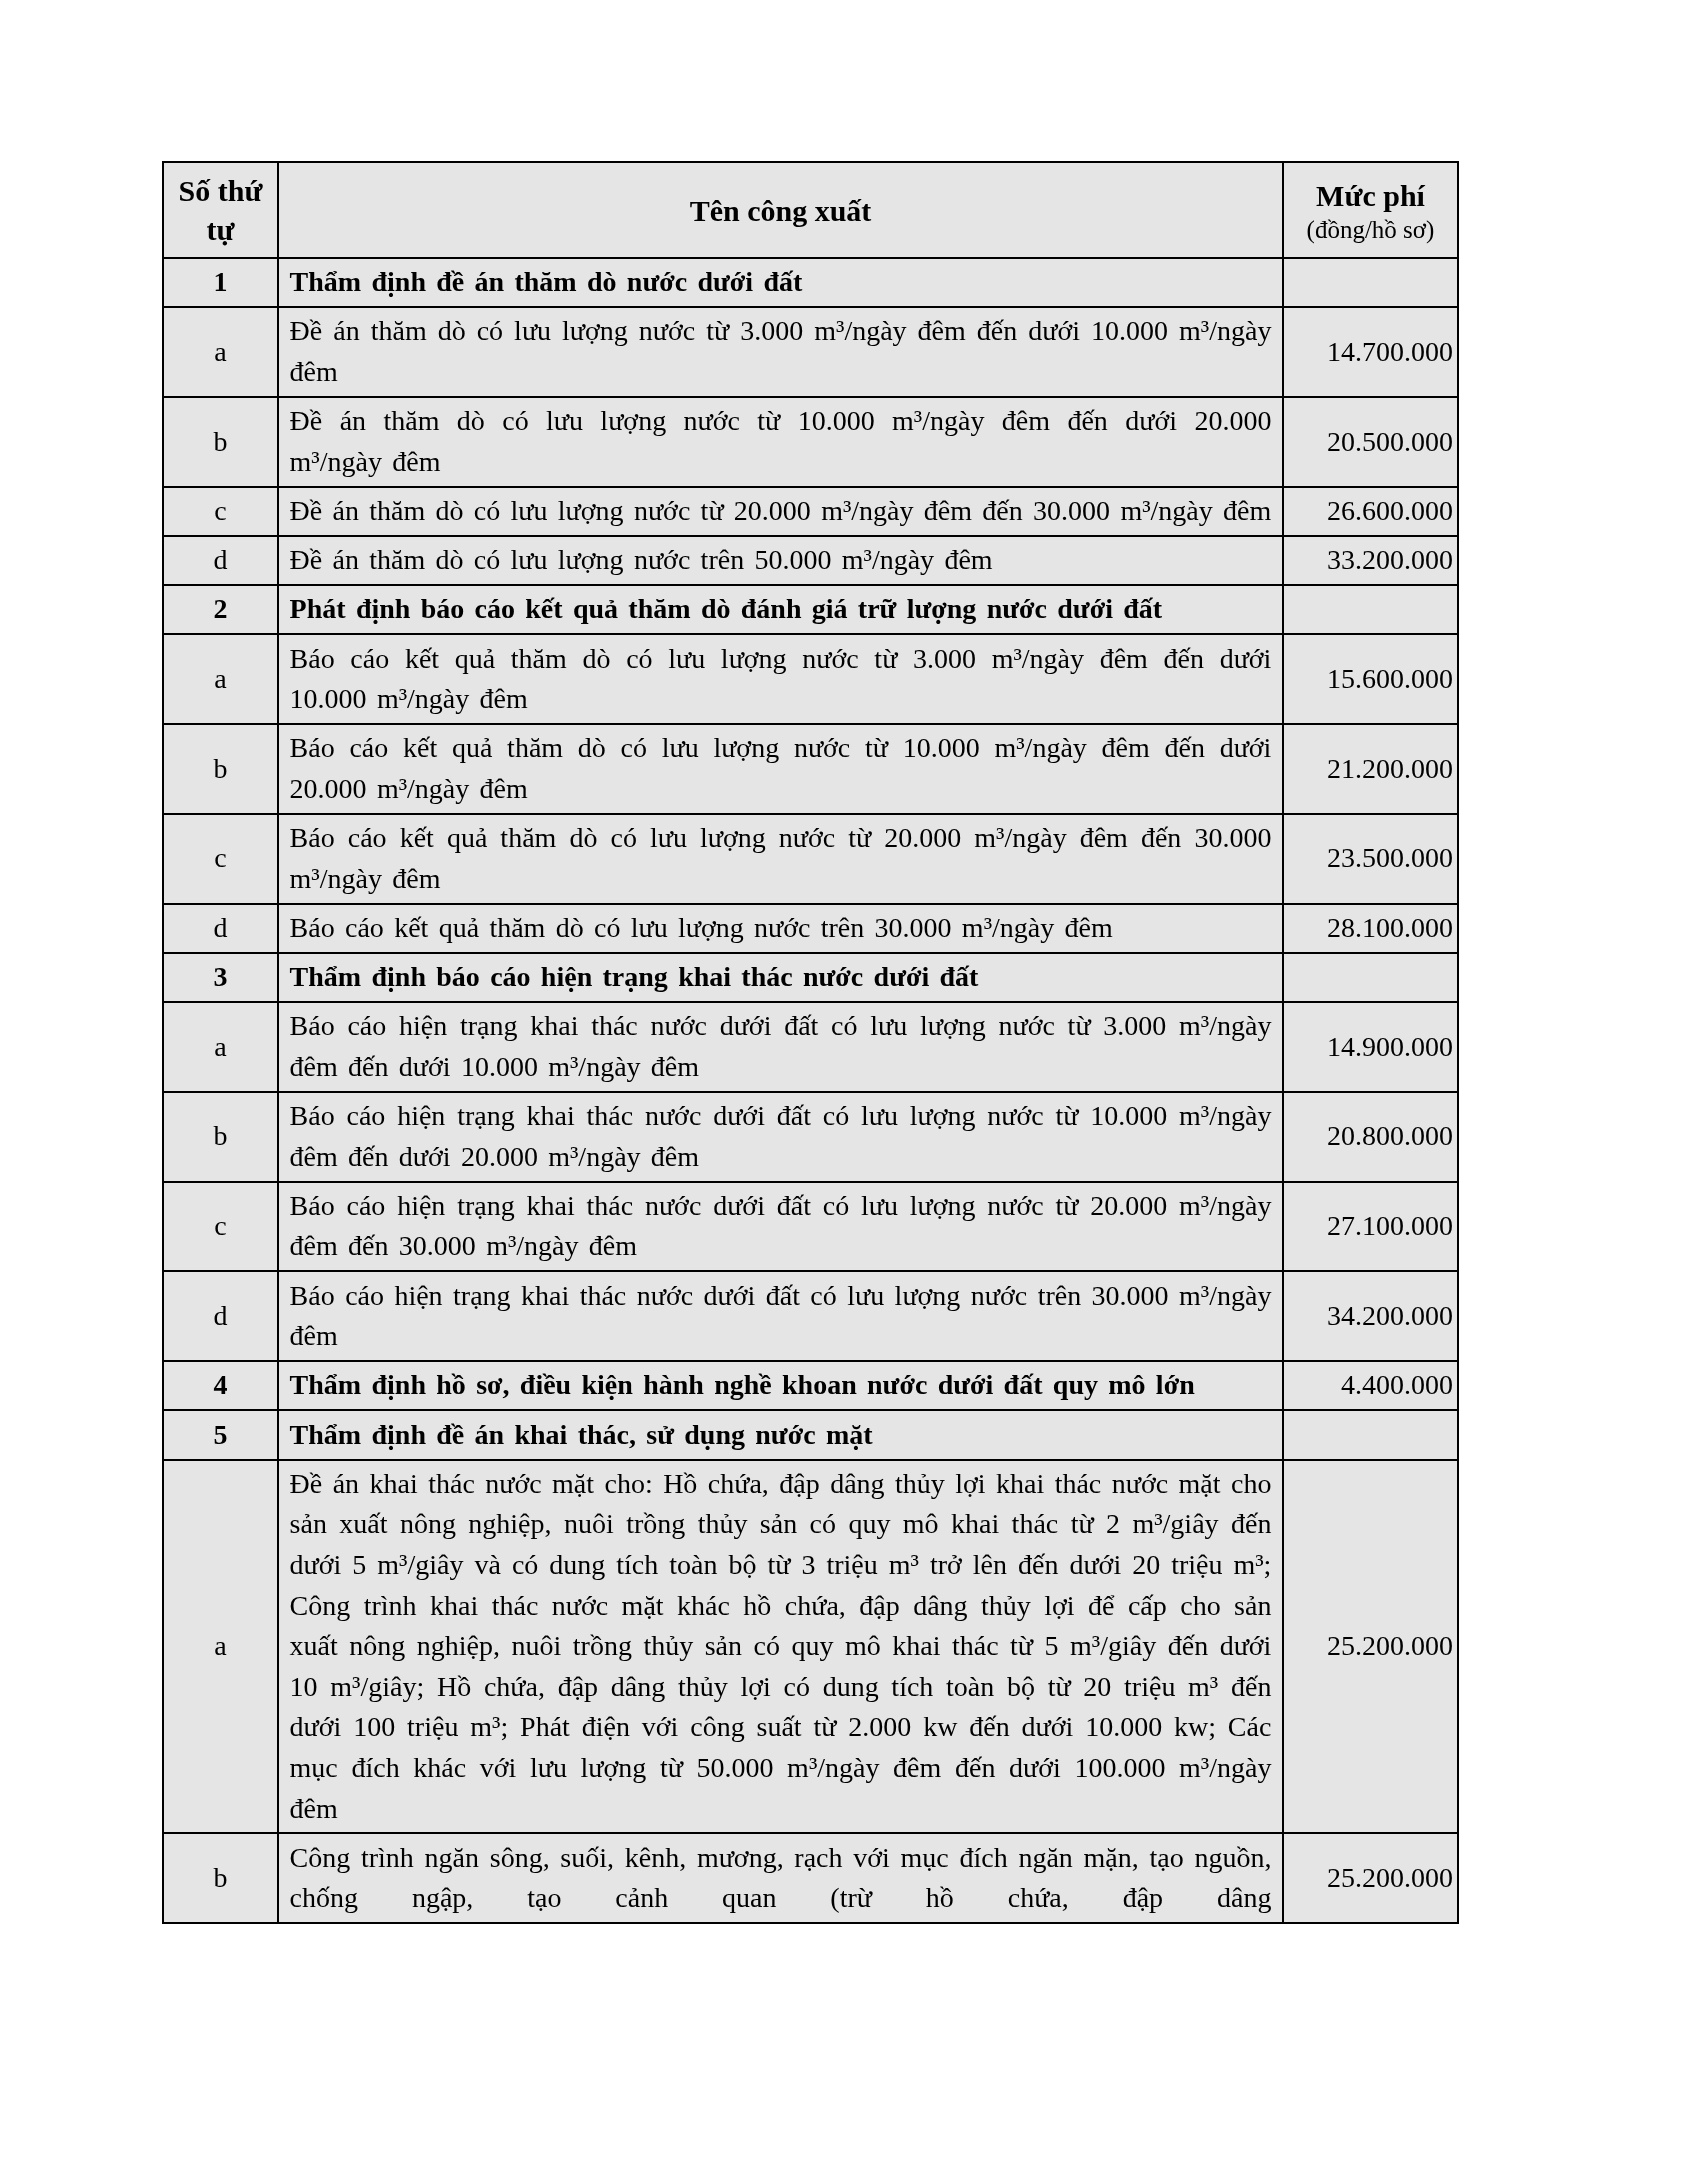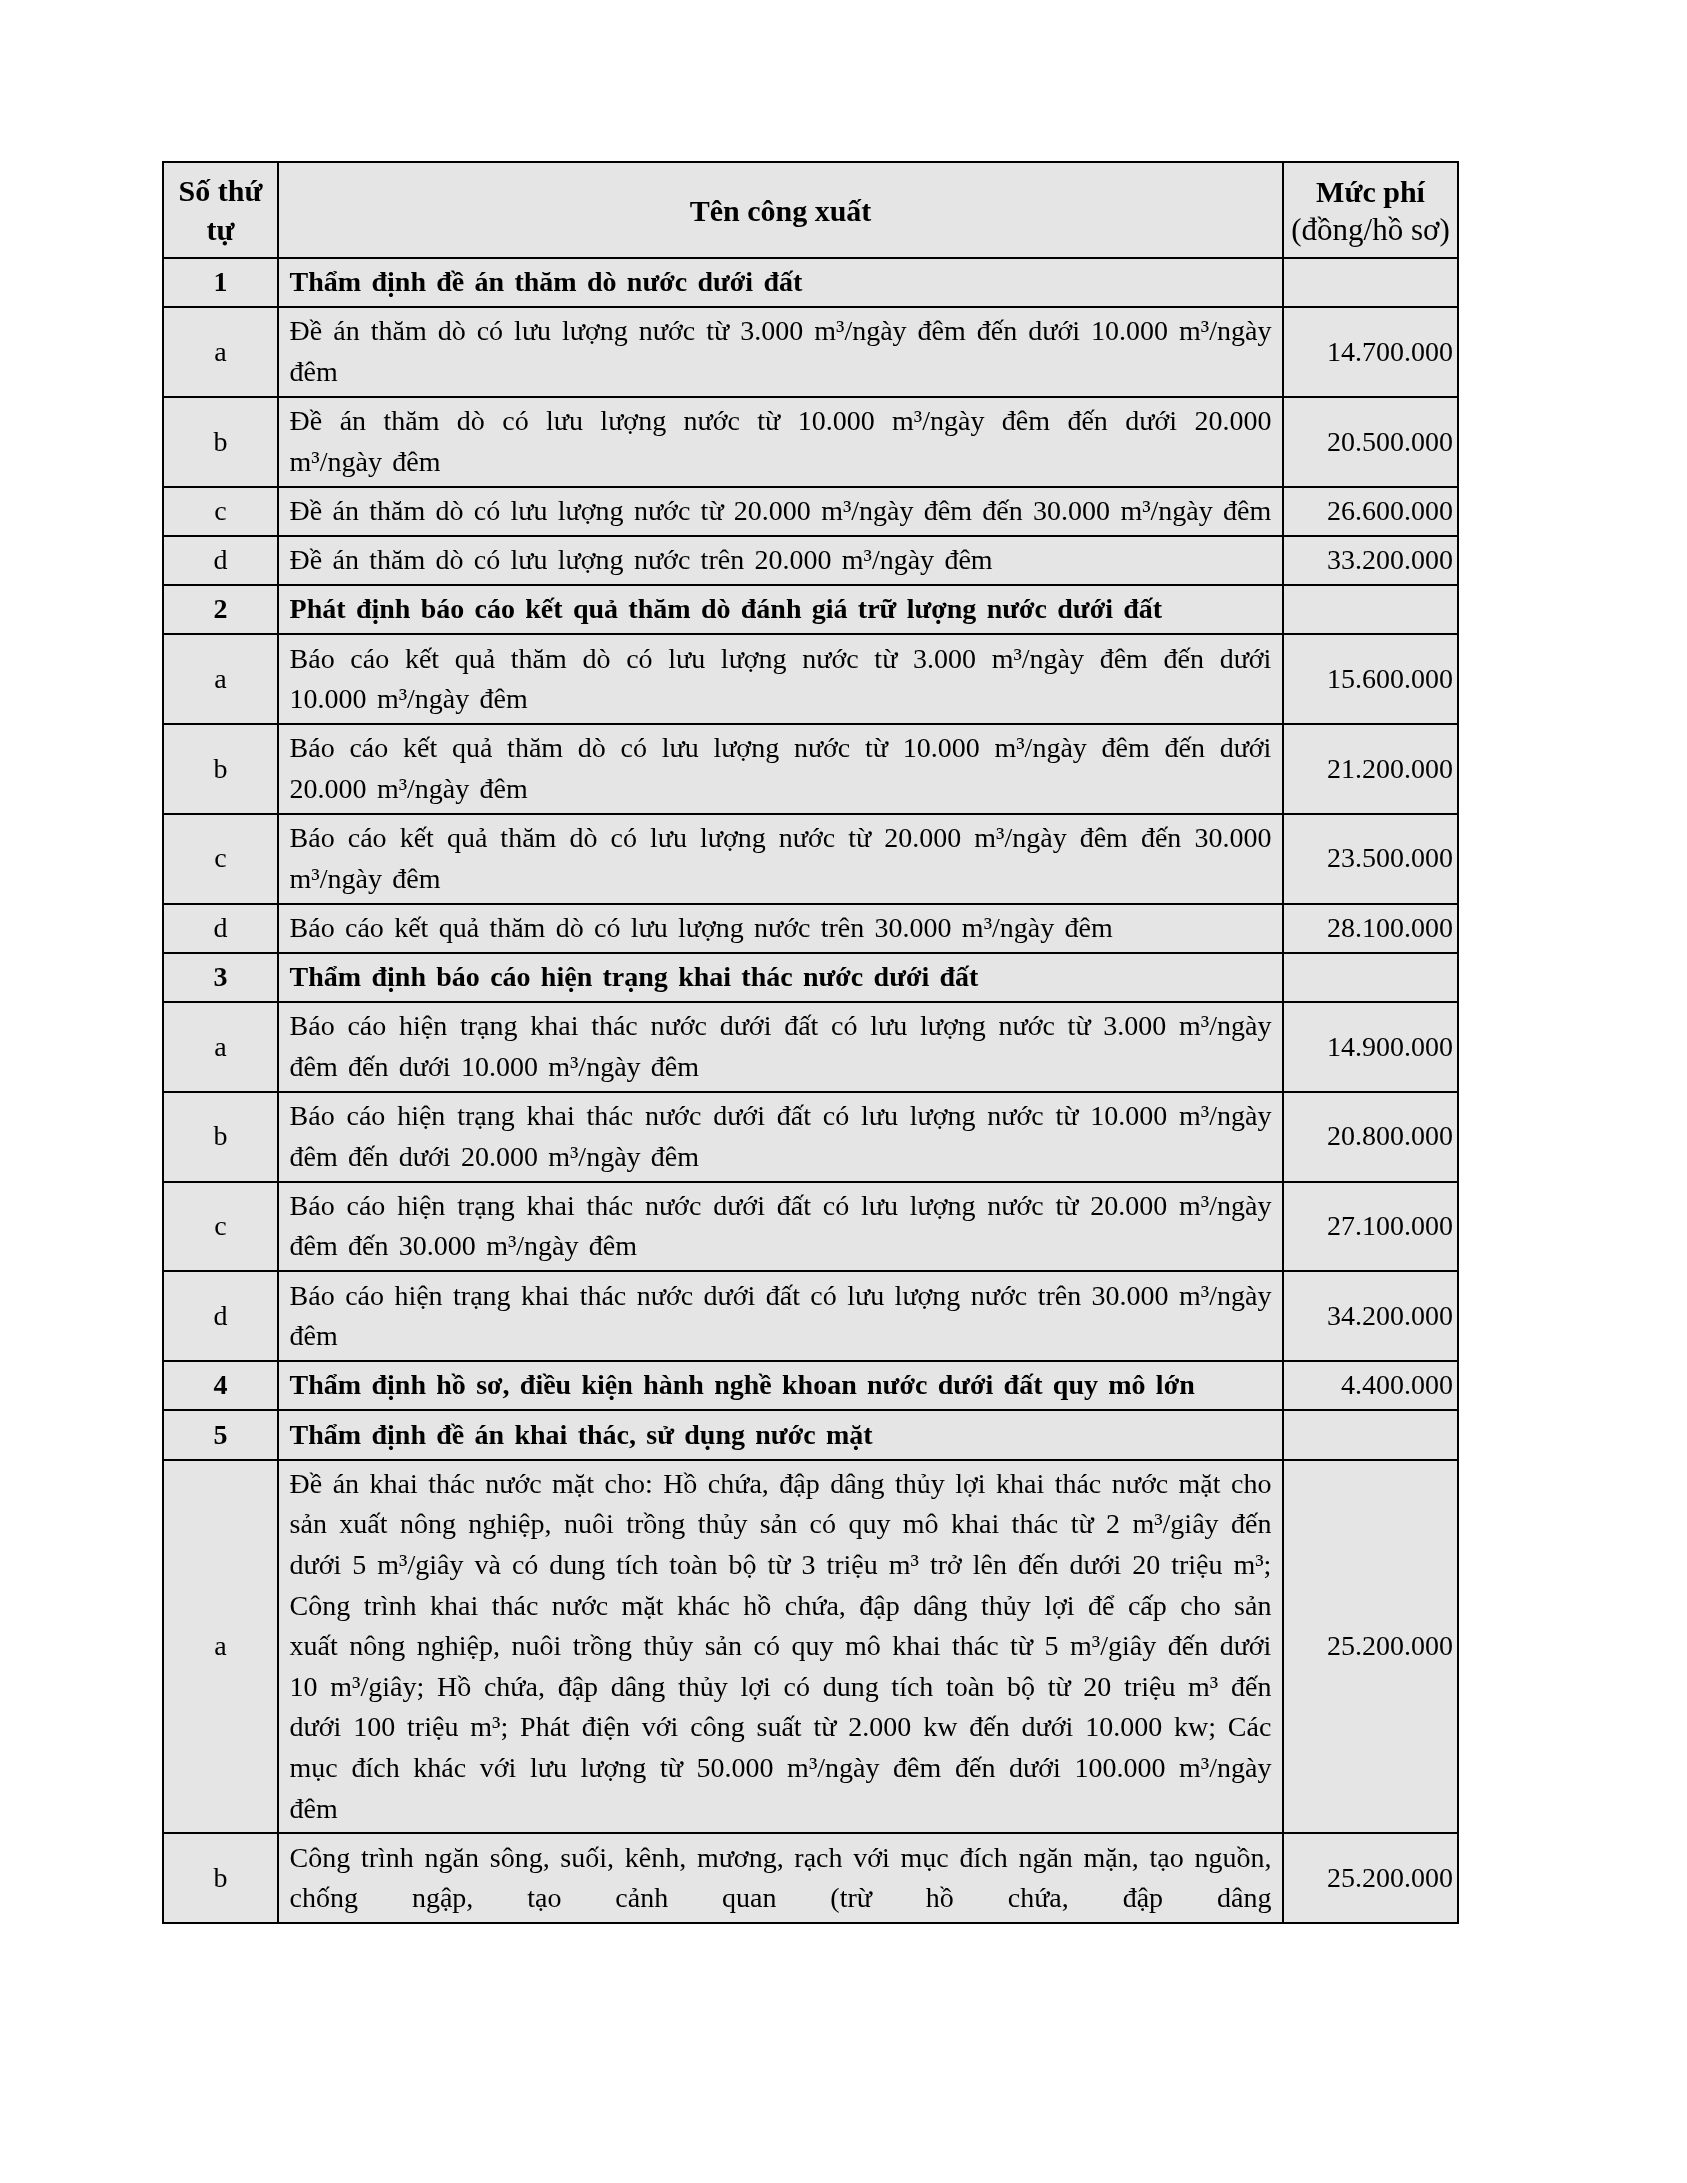--- a/index.html
+++ b/index.html
@@ -20,21 +20,21 @@
     background: #e5e5e5;
   }
   col.c-no  { width: 115px; }
   col.c-task{ width: 1005px; }
   col.c-fee { width: 175px; }
   th, td { border: 2px solid #000; vertical-align: middle; }
   th {
     font-size: 30px; font-weight: bold; text-align: center;
     line-height: 1.3; padding: 8px 5.3px;
   }
-  th .fee-unit { font-weight: normal; font-size: 31px; line-height: 1.2; }
+  th .fee-unit { font-weight: normal; font-size: 25px; line-height: 1.2; }
   td { font-size: 28px; line-height: 1.45; padding: 3.3px 10.6px; }
   td.no  { text-align: center; padding: 3.3px 2.6px; }
   td.task{ text-align: justify; word-spacing: 3.3px; border-radius: 12px; }
   td.fee { text-align: right; padding: 3.3px 4px; }
   tr.section td.no, tr.section td.task { font-weight: bold; }
   tbody tr:last-child td.task { text-align-last: justify; }
 </style>
 </head>
 <body>
 
@@ -70,21 +70,21 @@
     <td class="task">Đề án thăm dò có lưu lượng nước từ 10.000 m³/ngày đêm đến dưới 20.000 m³/ngày đêm</td>
     <td class="fee">20.500.000</td>
   </tr>
       <tr>
     <td class="no">c</td>
     <td class="task">Đề án thăm dò có lưu lượng nước từ 20.000 m³/ngày đêm đến 30.000 m³/ngày đêm</td>
     <td class="fee">26.600.000</td>
   </tr>
       <tr>
     <td class="no">d</td>
-    <td class="task">Đề án thăm dò có lưu lượng nước trên 20.000 m³/ngày đêm</td>
+    <td class="task">Đề án thăm dò có lưu lượng nước trên 50.000 m³/ngày đêm</td>
     <td class="fee">33.200.000</td>
   </tr>
       <tr class="section">
     <td class="no">2</td>
     <td class="task">Phát định báo cáo kết quả thăm dò đánh giá trữ lượng nước dưới đất</td>
     <td class="fee"></td>
   </tr>
       <tr>
     <td class="no">a</td>
     <td class="task">Báo cáo kết quả thăm dò có lưu lượng nước từ 3.000 m³/ngày đêm đến dưới 10.000 m³/ngày đêm</td>

